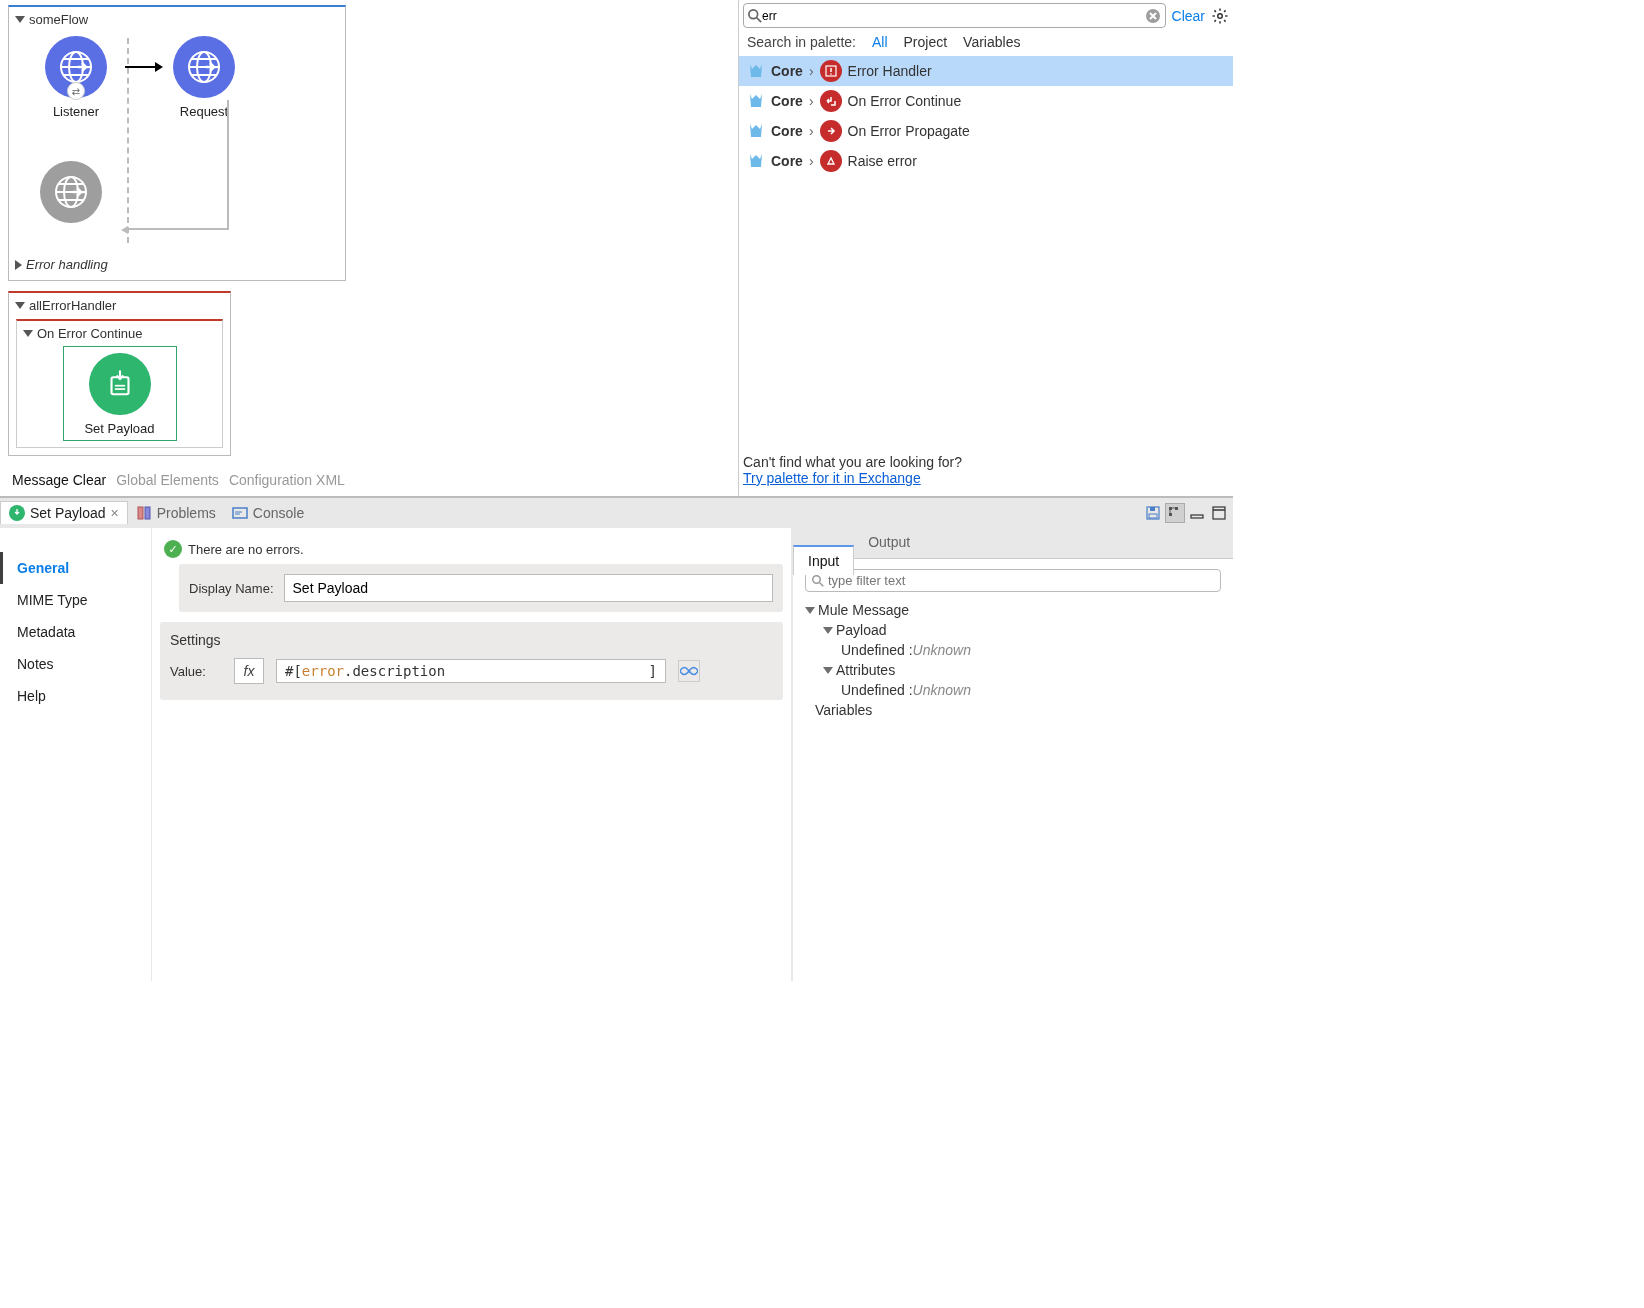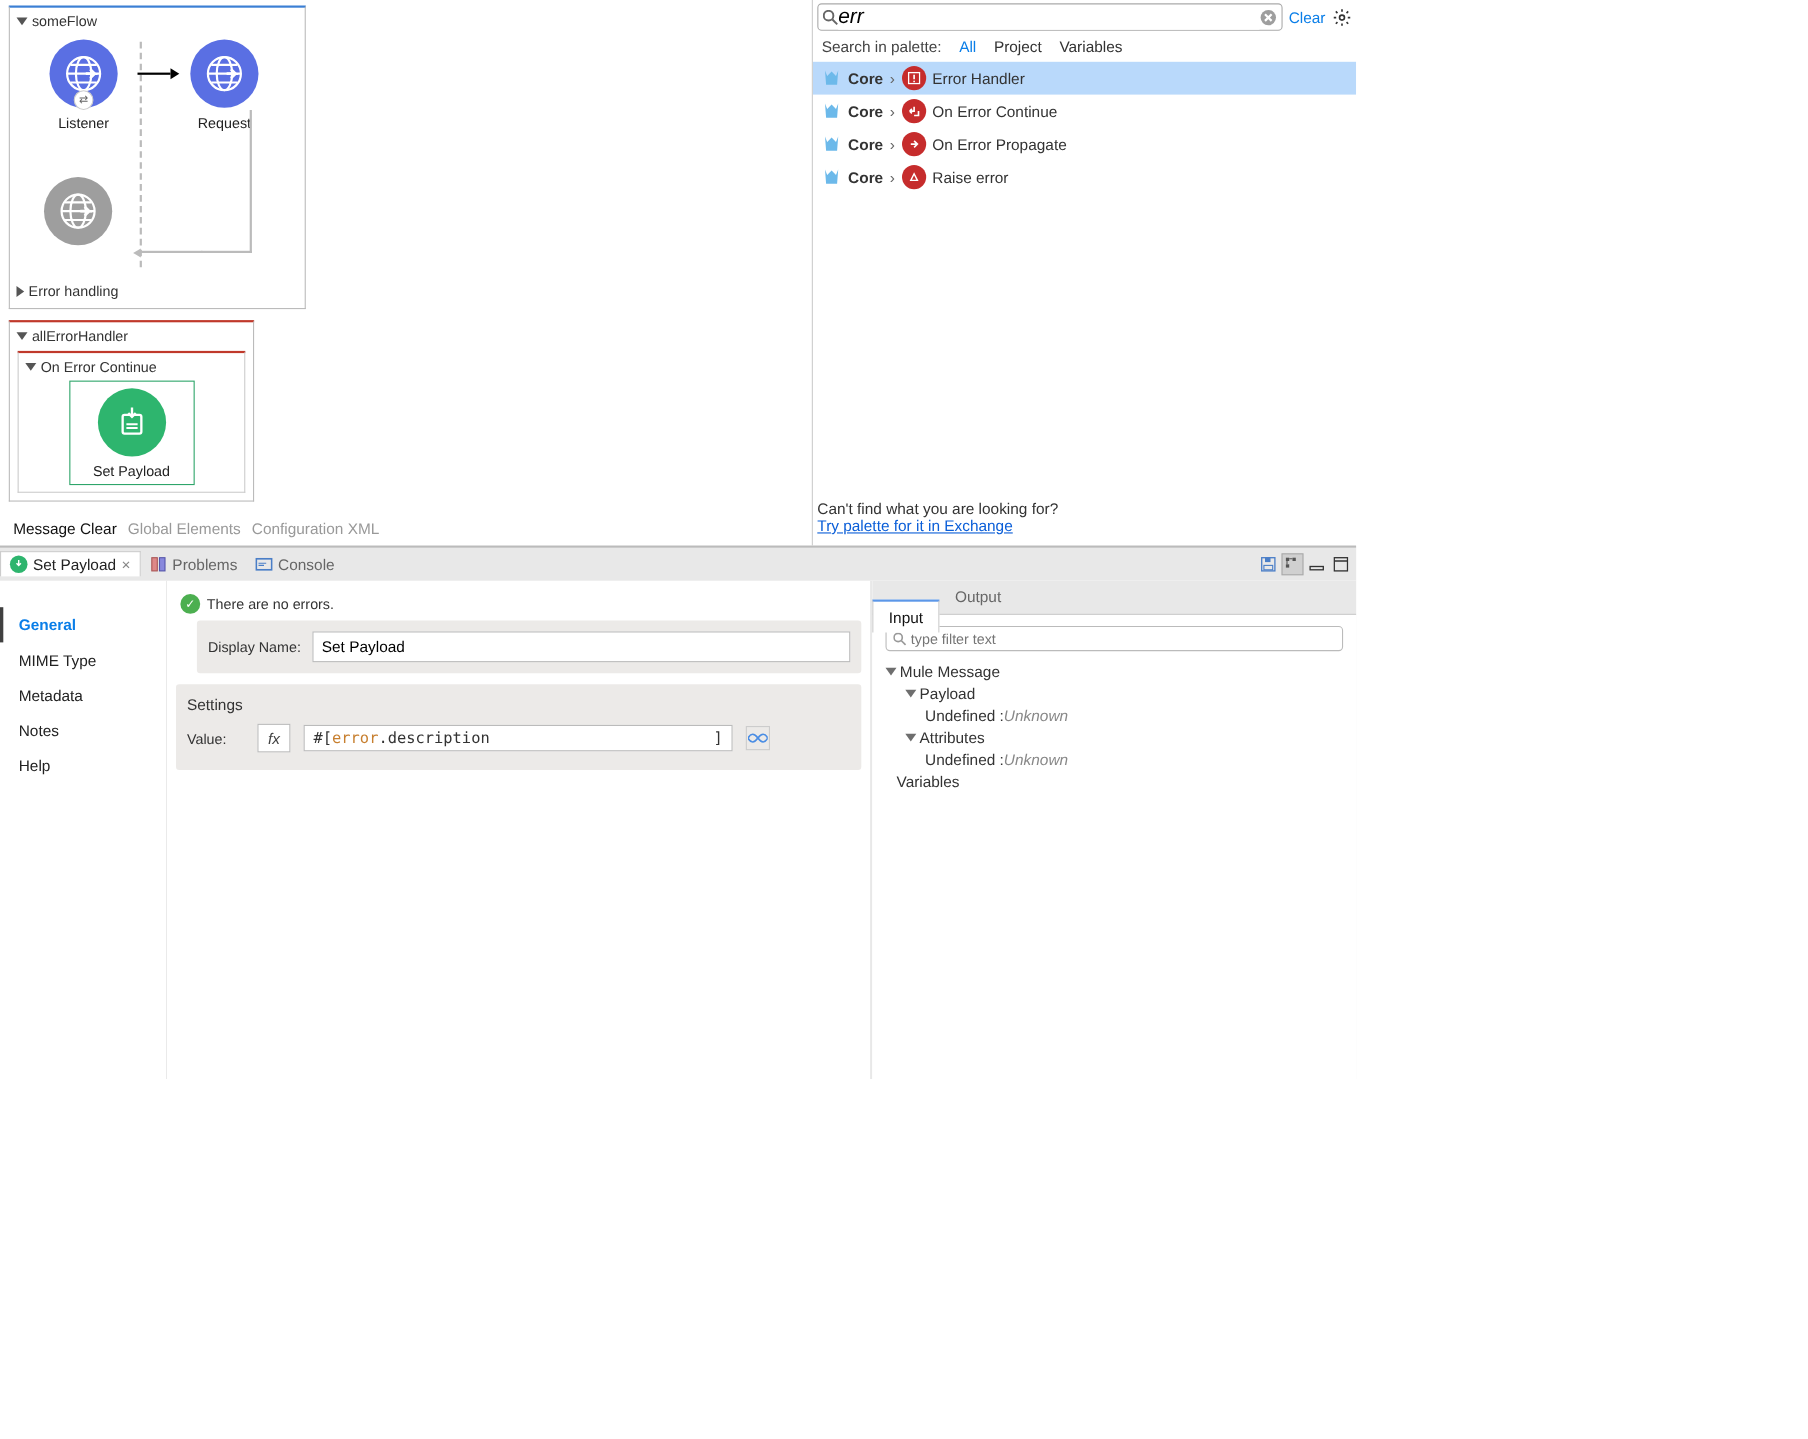--- a/index.html
+++ b/index.html
@@ -37,32 +37,32 @@
   .circle.gray { background: #9e9e9e; }
   .circle.green { background: #2eb56e; }
   .arrow-h { width: 30px; height: 2px; background: #000; position: relative; margin: 0 4px; align-self: flex-start; margin-top: 30px; }
   .arrow-h::after { content: ""; position: absolute; right: -8px; top: -4px; border-top: 5px solid transparent; border-bottom: 5px solid transparent; border-left: 8px solid #000; }
   .dashed-vert { width: 0; border-left: 2px dashed #bbb; position: absolute; left: 114px; top: 8px; height: 205px; }
   .path-down { position: absolute; left: 170px; top: 70px; width: 46px; height: 130px; border-right: 2px solid #bbb; border-bottom: 2px solid #bbb; }
   .path-arrow { position: absolute; left: 108px; top: 196px; width: 0; height: 0; border-top: 4px solid transparent; border-bottom: 4px solid transparent; border-right: 7px solid #bbb; }
   .path-bottom { position: absolute; left: 115px; top: 198px; width: 56px; border-top: 2px solid #bbb; }
   .sub-box { position: relative; }
   .nodes-row2 { padding-top: 8px; display: flex; align-items: center; padding-left: 18px; height: 130px; }
-  .error-handling-row { display: flex; align-items: center; padding: 4px 2px; font-size: 13px; }
+  .error-handling-row { display: flex; align-items: center; padding: 4px 2px; font-size: 13px; font-style: italic; }
   .flow-box.small { width: 223px; }
   .inner-box { border: 1px solid #ccc; border-top: 2px solid #c0392b; margin: 3px; padding: 4px; }
   .green-node-box { border: 1px solid #2ea56a; padding: 6px 4px 4px 4px; display: flex; flex-direction: column; align-items: center; width: 114px; margin: 2px auto; }
   .tabs-bottom { display: flex; gap: 10px; padding: 6px 4px 4px 4px; font-size: 14px; }
   .tabs-bottom .active { color: #111; }
   .tabs-bottom .inactive { color: #999; }
 
   
   .palette-search-row { display: flex; align-items: center; padding: 3px 4px; gap: 6px; }
   .palette-search-box { flex: 1; display: flex; align-items: center; border: 1px solid #aaa; border-radius: 4px; padding: 1px 4px; height: 25px; }
-  .palette-search-box input { flex: 1; border: none; outline: none; font-size: 19px; font-style: italic; }
+  .palette-search-box input { flex: 1; border: none; outline: none; font-size: 12px; }
   .clear-link { color: #0a7ee8; font-size: 14px; cursor: pointer; }
   .gear-icon { width: 18px; height: 18px; }
   .palette-filters { display: flex; gap: 16px; padding: 3px 8px 6px 8px; font-size: 14px; align-items: flex-start; }
   .palette-filters .lbl { color: #444; }
   .palette-filters .all { color: #0a7ee8; }
   .palette-list { flex: 1; overflow: auto; }
   .palette-item { display: flex; align-items: center; padding: 4px 8px; gap: 6px; font-size: 14px; cursor: pointer; }
   .palette-item.selected { background: #b9d9fb; }
   .pal-icon1 { width: 18px; height: 18px; display: inline-block; }
   .pal-core { font-weight: bold; }
@@ -114,21 +114,21 @@
   .svg-clear-circle { fill: #9e9e9e; }
   .small-badge { position: absolute; bottom: -2px; left: 22px; width: 18px; height: 18px; border-radius: 50%; background: #fff; border: 1px solid #ccc; display: flex; align-items: center; justify-content: center; font-size: 10px; color: #666; }
 </style>
 </head>
 <body>
 
 <div class="main-layout">
   <div class="top-area">
     <div class="canvas-area">
 
-      <div class="flow-box" style="width:270px">
+      <div class="flow-box" style="width:338px">
         <div class="flow-header">
           <span class="tri tri-down"></span>
           <span>someFlow</span>
         </div>
         <div class="sub-box">
           <div class="dashed-vert"></div>
           <div class="nodes-row">
             <div class="node">
               <div class="circle blue">
                 <svg class="globe-svg" viewBox="0 0 40 40">

